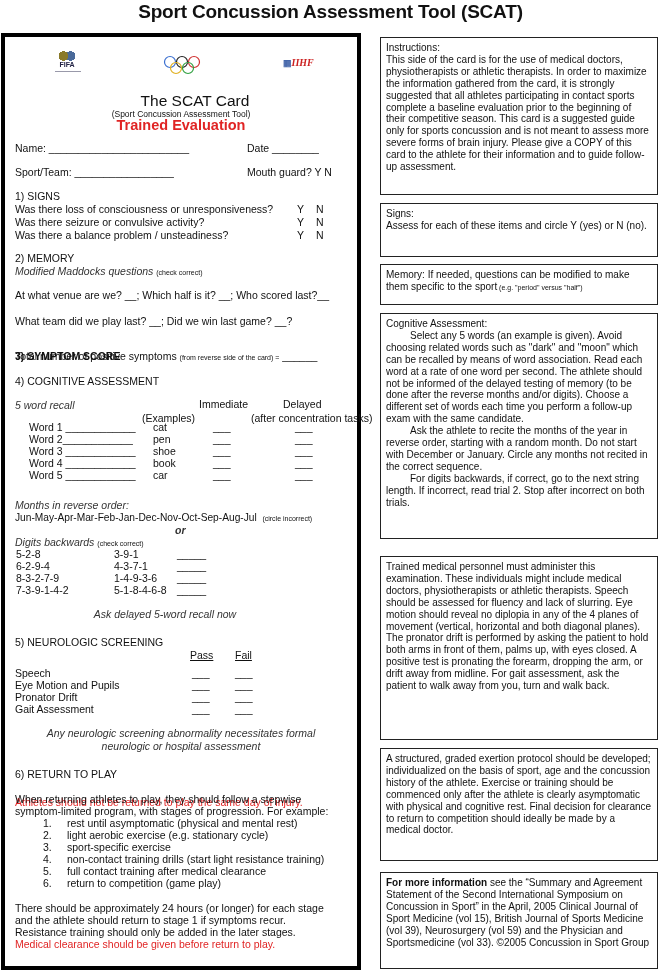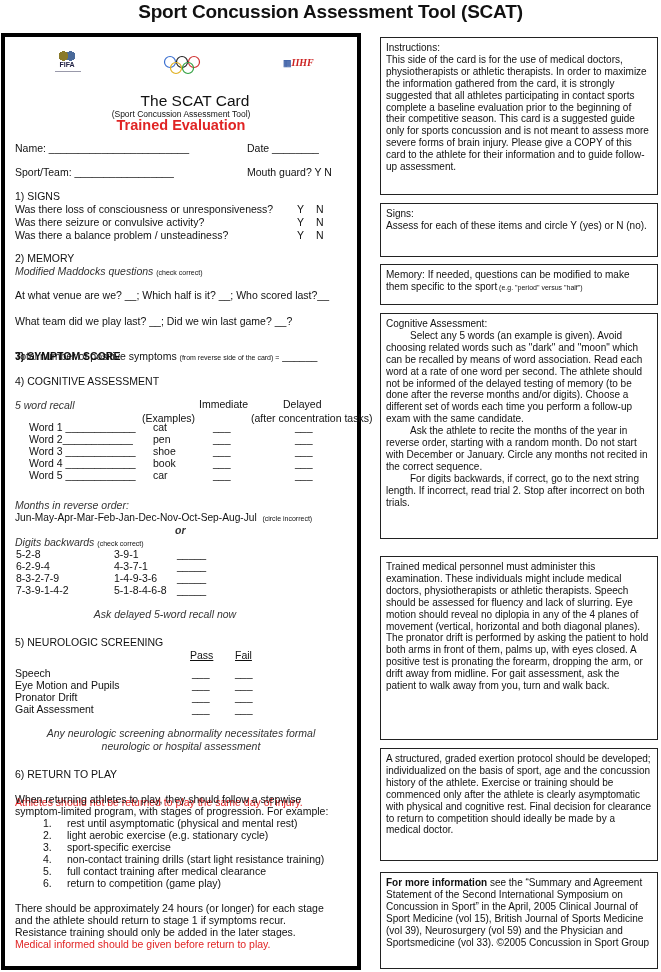--- a/index.html
+++ b/index.html
@@ -170,21 +170,21 @@
   <div class="c" style="top:816px;left:38px;">4.</div>
   <div class="c" style="top:816px;left:62px;">non-contact training drills (start light resistance training)</div>
   <div class="c" style="top:828px;left:38px;">5.</div>
   <div class="c" style="top:828px;left:62px;">full contact training after medical clearance</div>
   <div class="c" style="top:840px;left:38px;">6.</div>
   <div class="c" style="top:840px;left:62px;">return to competition (game play)</div>
 
   <div class="row" style="top:865px;">There should be approximately 24 hours (or longer) for each stage</div>
   <div class="row" style="top:877px;">and the athlete should return to stage 1 if symptoms recur.</div>
   <div class="row" style="top:889px;">Resistance training should only be added in the later stages.</div>
-  <div class="row red" style="top:901px;">Medical informed should be given before return to play.</div>
+  <div class="row red" style="top:901px;">Medical clearance should be given before return to play.</div>
 </div>
 
 <div class="box" style="top:37px;height:148px;">
   <div class="h">Instructions:</div>
   <div>This side of the card is for the use of medical doctors, physiotherapists or athletic therapists.  In order to maximize the information gathered from the card, it is strongly suggested that all athletes participating in contact sports complete a baseline evaluation prior to the beginning of their competitive season.  This card is a suggested guide only for sports concussion and is not meant to assess more severe forms of brain injury.  Please give a COPY of this card to the athlete for their information and to guide follow-up assessment.</div>
 </div>
 
 <div class="box" style="top:203px;height:44px;">
   <div class="h">Signs:</div>
   <div>Assess for each of these items and circle Y (yes) or N (no).</div>

